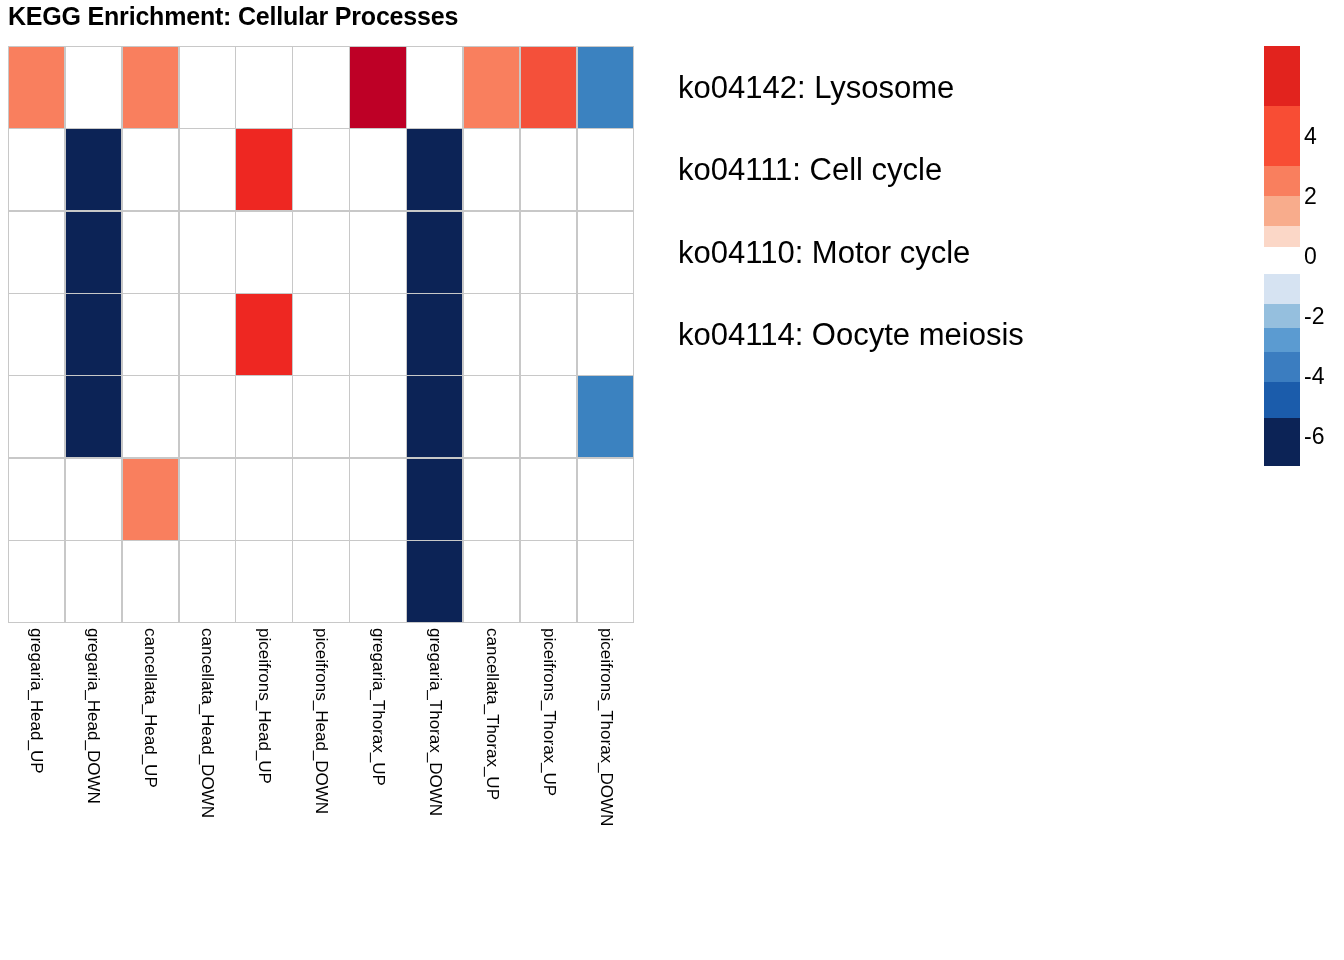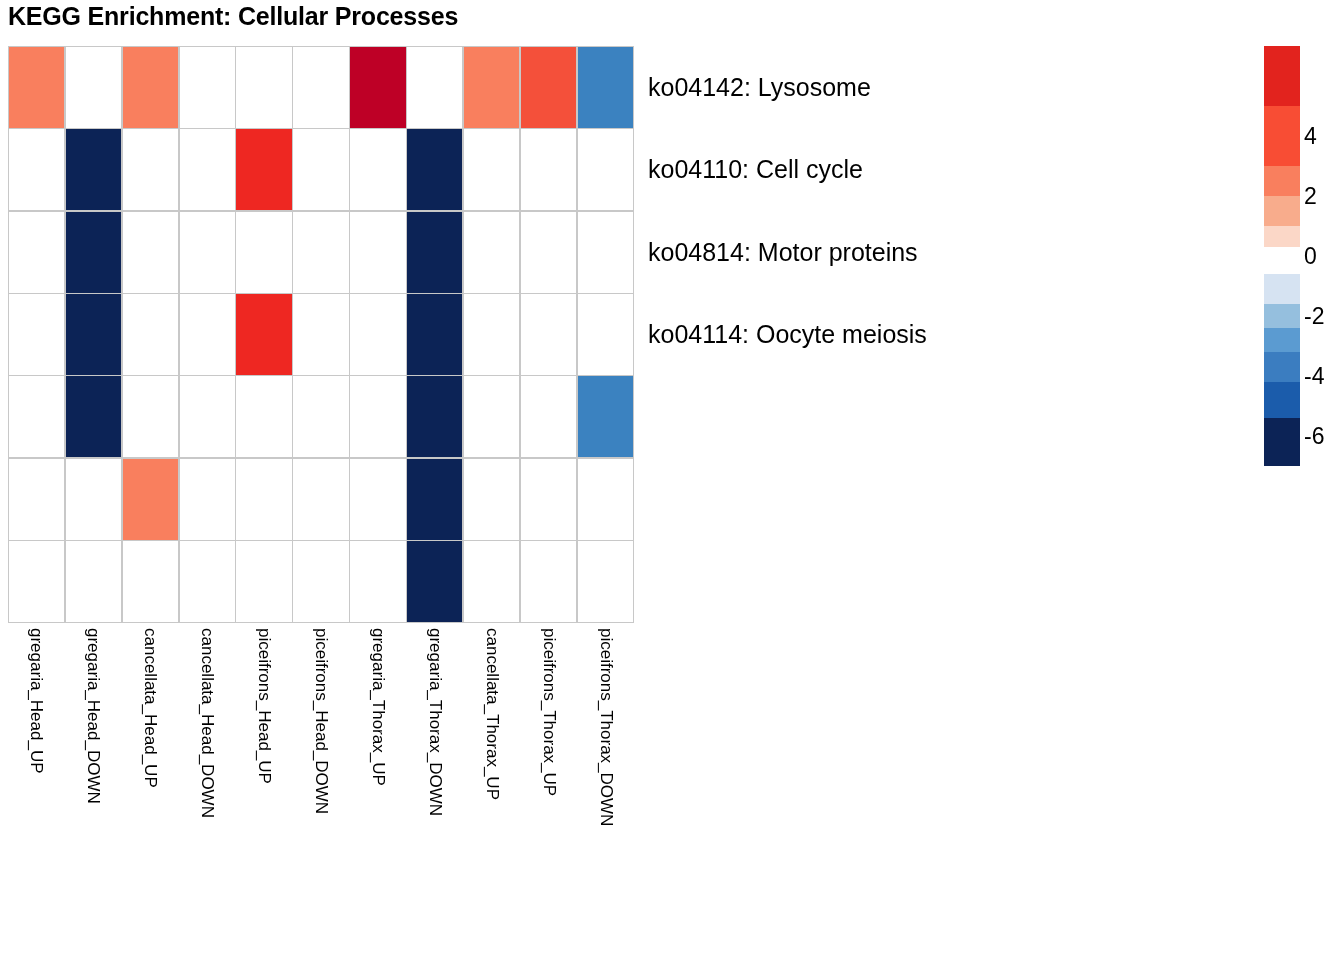--- a/index.html
+++ b/index.html
@@ -46,23 +46,24 @@
   .rowlabels{
     position:absolute;
     left:648px; top:46px;
     width:620px; height:577px;
     display:grid;
     grid-template-rows:repeat(7,1fr);
   }
   .rowlabel{
     display:flex;
     align-items:center;
-    font-size:25px;
+    font-size:31px;
     line-height:1;
     white-space:nowrap;
+    margin-left:30px;
   }
 
   
   .collabels{
     position:absolute;
     left:8px; top:628px;
     width:626px; height:320px;
     display:grid;
     grid-template-columns:repeat(11,1fr);
   }
@@ -186,22 +187,22 @@
       <div class="cell" style="background: rgb(255, 255, 255);"></div>
       <div class="cell" style="background: rgb(255, 255, 255);"></div>
       <div class="cell" style="background: rgb(12, 35, 86);"></div>
       <div class="cell" style="background: rgb(255, 255, 255);"></div>
       <div class="cell" style="background: rgb(255, 255, 255);"></div>
       <div class="cell" style="background: rgb(255, 255, 255);"></div>
     </div>
 
   <div class="rowlabels">
       <div class="rowlabel">ko04142: Lysosome</div>
-      <div class="rowlabel">ko04110: Cell cycle</div>
-      <div class="rowlabel">ko04814: Motor proteins</div>
+      <div class="rowlabel">ko04111: Cell cycle</div>
+      <div class="rowlabel">ko04110: Motor cycle</div>
       <div class="rowlabel">ko04114: Oocyte meiosis</div>
     </div>
 
   <div class="collabels">
       <div class="collabel-cell">
         <div class="collabel">gregaria_Head_UP</div>
       </div>
       <div class="collabel-cell">
         <div class="collabel">gregaria_Head_DOWN</div>
       </div>

